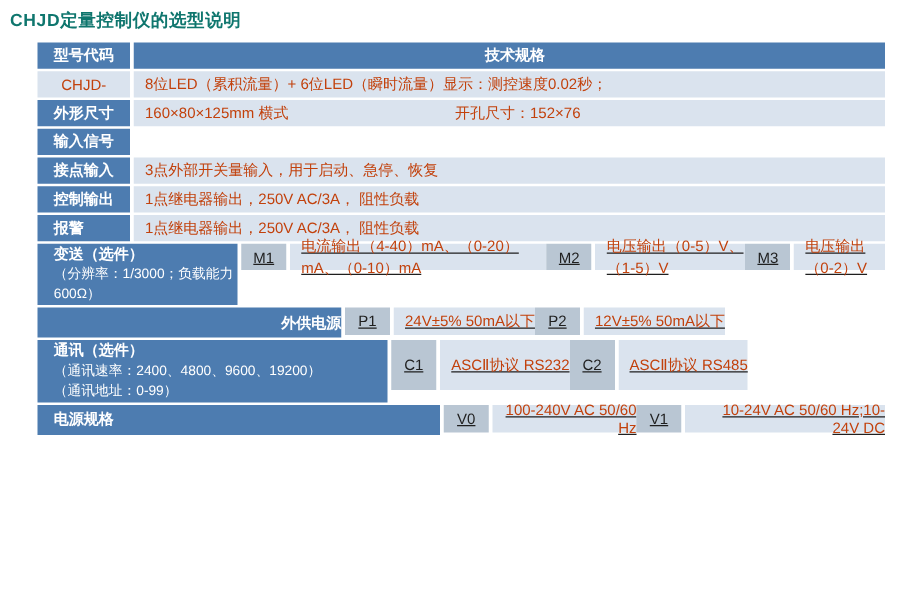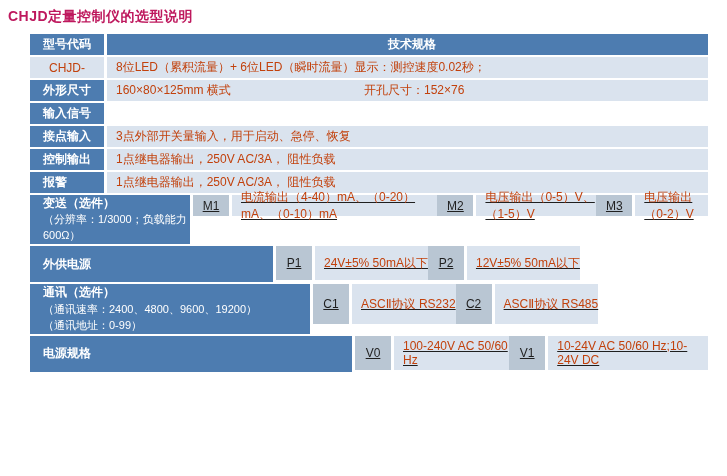--- a/index.html
+++ b/index.html
@@ -3,45 +3,45 @@
 <meta charset="utf-8">
 <style>
   html,body{margin:0;padding:0;background:#ffffff;}
   body{
     width:727px;height:476px;overflow:hidden;
     font-family:"Liberation Sans","DejaVu Sans",sans-serif;
     color:#1f1f1f;
   }
   .page-title{
     margin:8px 0 8px 8px;
-    font-size:14px;font-weight:bold;color:#be185d;
+    font-size:14px;font-weight:bold;color:#0f766e;
     letter-spacing:0.5px;
   }
   .spec-table{margin-left:30px;width:678px;font-size:12px;}
   .row{display:flex;margin-bottom:2px;}
   .cell{box-sizing:border-box;display:flex;align-items:center;}
   .h21{height:21px;}
-  .h22{height:34px;}
+  .h22{height:22px;text-align:right;}
   .h40{height:40px;}
   .label{width:74px;margin-right:3px;padding-left:13px;}
   .blue{background:#4d7cb0;color:#ffffff;font-weight:bold;}
   .light{background:#dae3ee;color:#c2410c;}
   .center{justify-content:center;padding-left:0;}
   .spec{flex:1;padding-left:9px;}
   .dim-part1{display:inline-block;width:248px;}
   
   .section{display:flex;margin-top:2px;}
   .section-rows{flex:1;display:flex;flex-direction:row;text-decoration:underline;}
   .biglabel{
     background:#4d7cb0;color:#ffffff;margin-right:3px;
     display:flex;flex-direction:column;justify-content:center;
     padding-left:13px;box-sizing:border-box;
   }
   .w200{width:160px;}
-  .w243{width:243px;}
+  .w243{width:243px;align-items:flex-end;}
   .w280{width:280px;}
   .w322{width:322px;}
   .bl-line1{font-weight:bold;font-size:12px;line-height:1.45;}
   .bl-note{font-size:11px;line-height:1.45;}
   .bl-note:empty{display:none;}
   .code{
     width:36px;margin-right:3px;justify-content:center;
     background:#b9c6d3;color:#1f1f1f;
   }
 </style>

